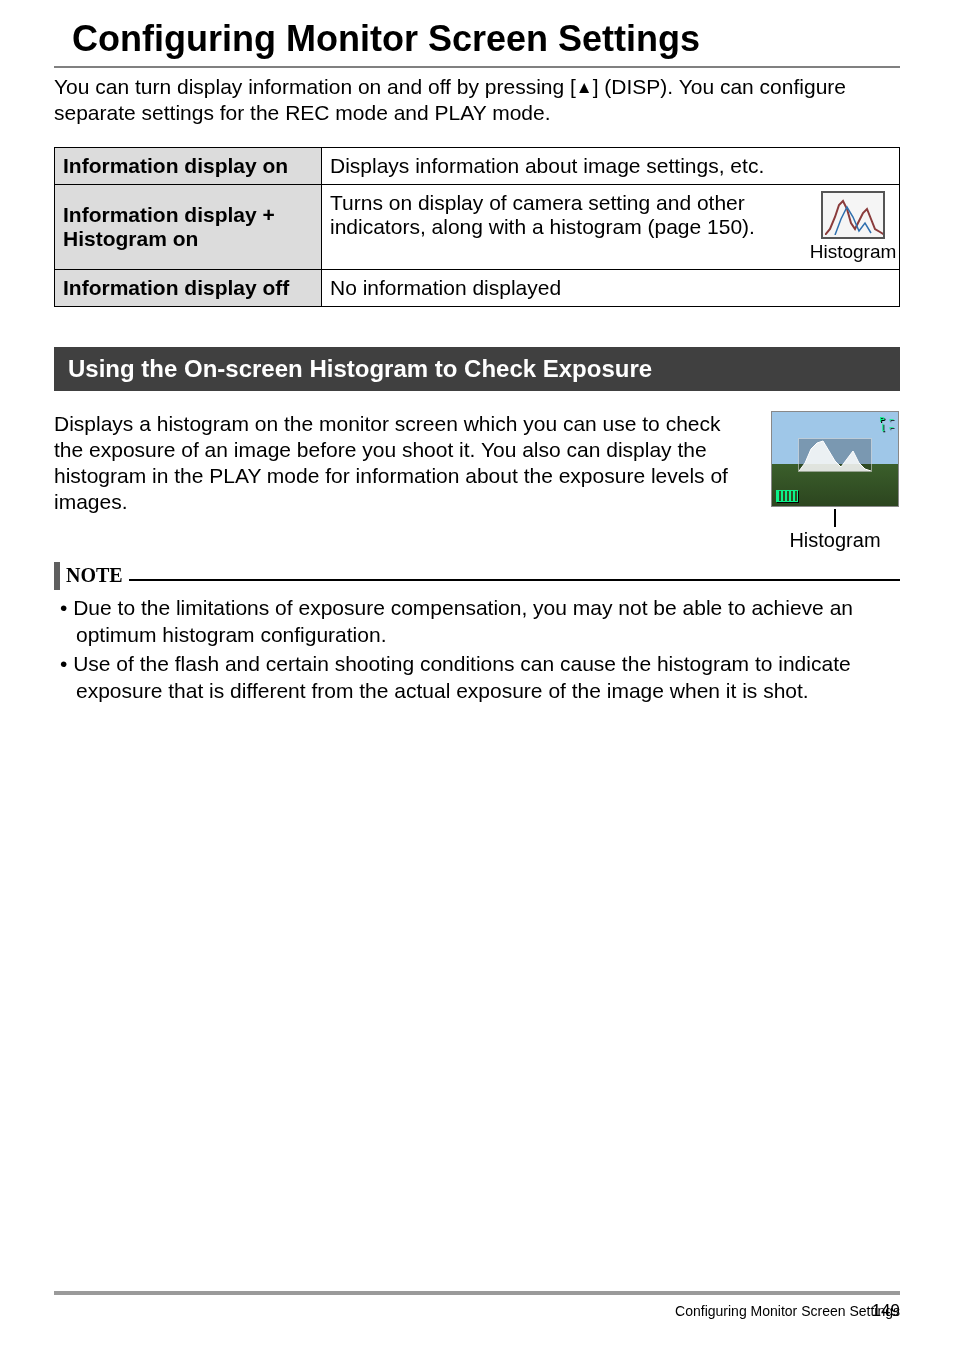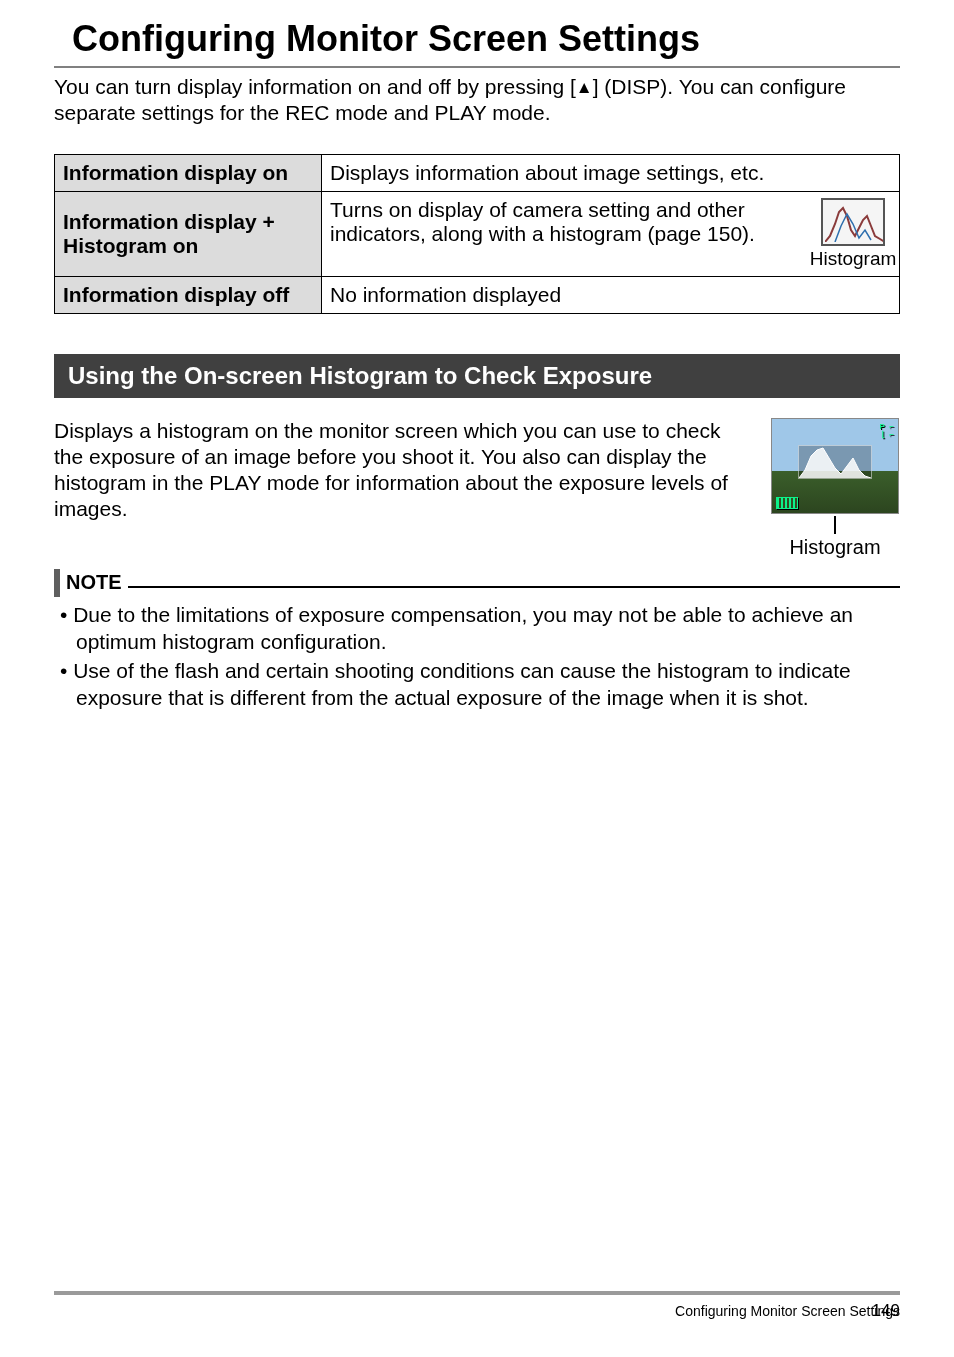--- a/index.html
+++ b/index.html
@@ -22,21 +22,21 @@
   }
   .title {
     font-size: 36px;
     font-weight: bold;
     margin: 0;
     padding-left: 18px;
   }
   .intro {
     font-size: 21px;
     line-height: 1.25;
-    margin: 0 0 27px 0;
+    margin: 0 0 20px 0;
   }
   .up-triangle { font-size: 17px; position: relative; top: -1px; }
   table.settings {
     width: 100%;
     border-collapse: collapse;
     margin-bottom: 40px;
   }
   table.settings td, table.settings th {
     border: 1px solid #000;
     padding: 6px 8px;
@@ -155,20 +155,21 @@
   }
   .note-bar {
     width: 6px;
     height: 28px;
     background: #5f5f5f;
     margin-right: 6px;
   }
   .note-label {
     font-size: 20px;
     font-weight: bold;
+    font-family: Liberation Serif, serif;
   }
   .note-line {
     flex: 1;
     height: 2px;
     background: #000;
     margin-left: 6px;
     align-self: center;
     position: relative;
     top: 4px;
   }

